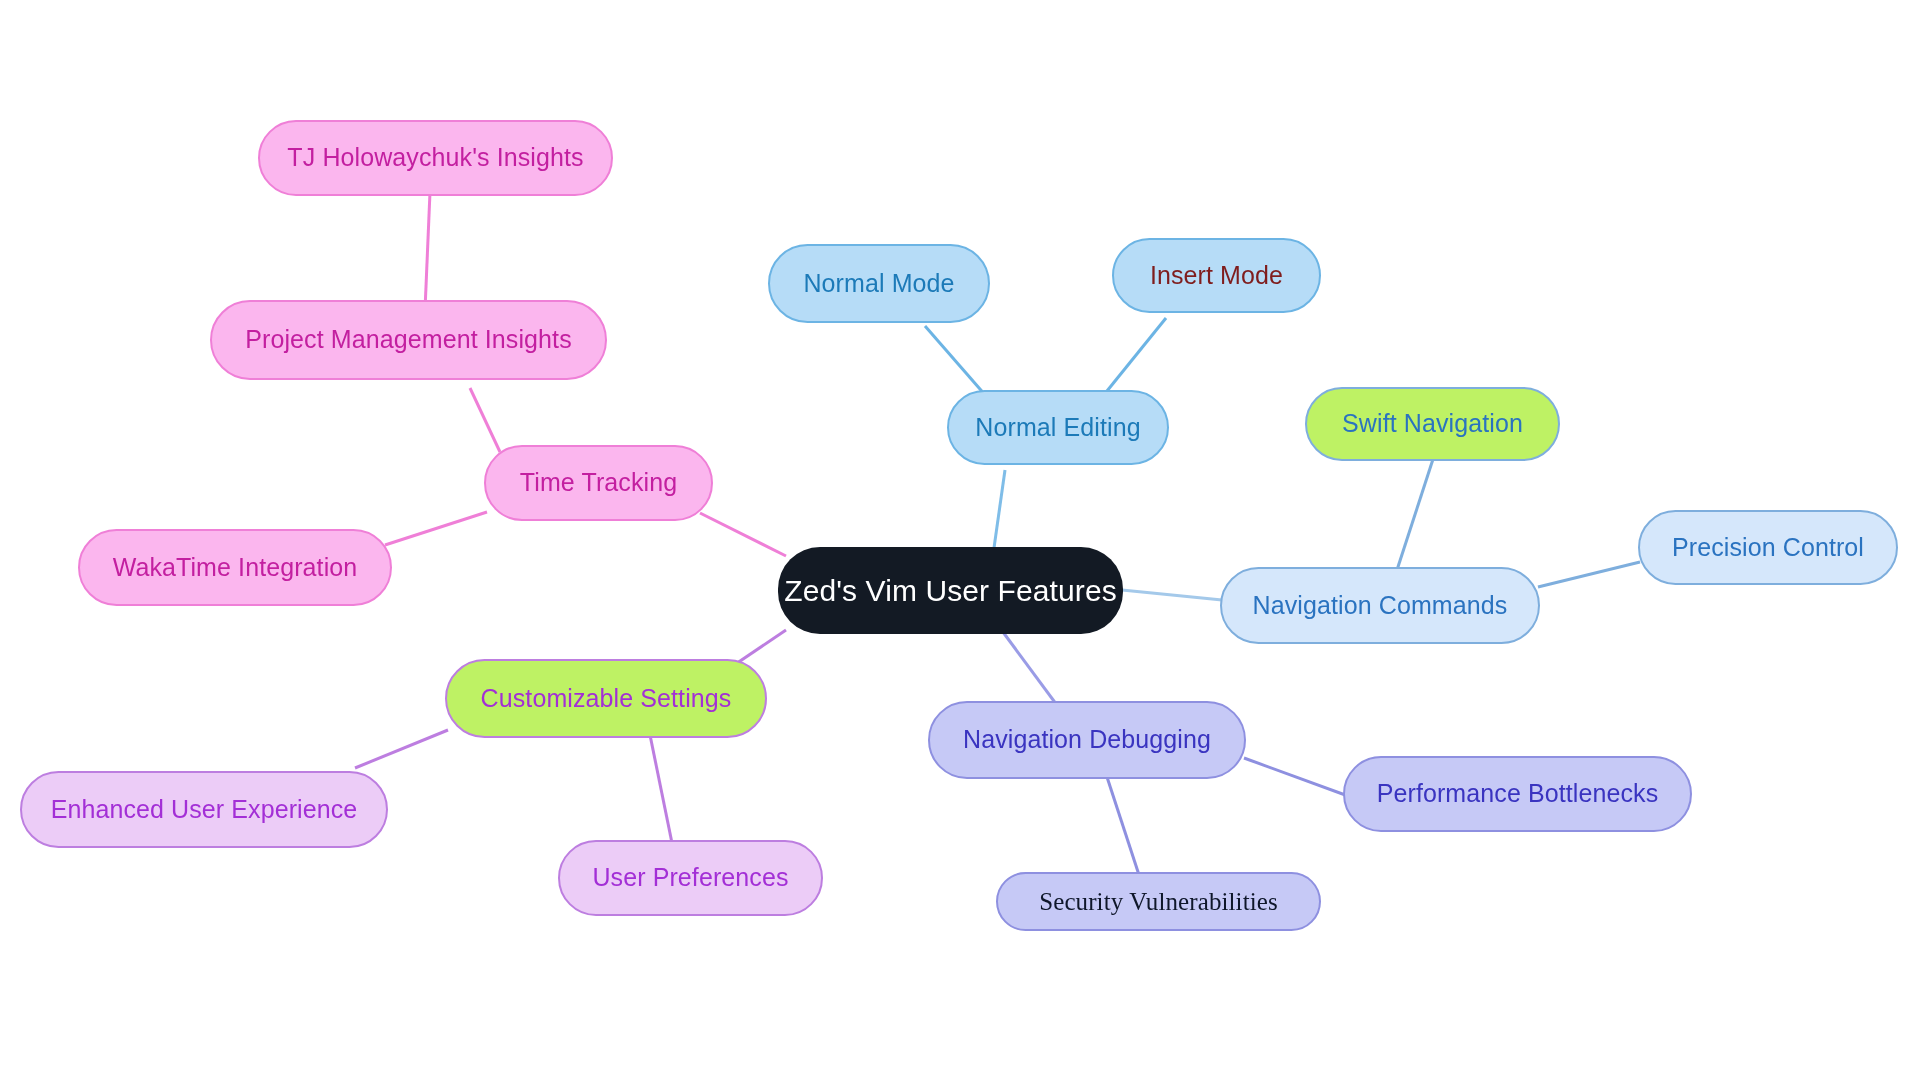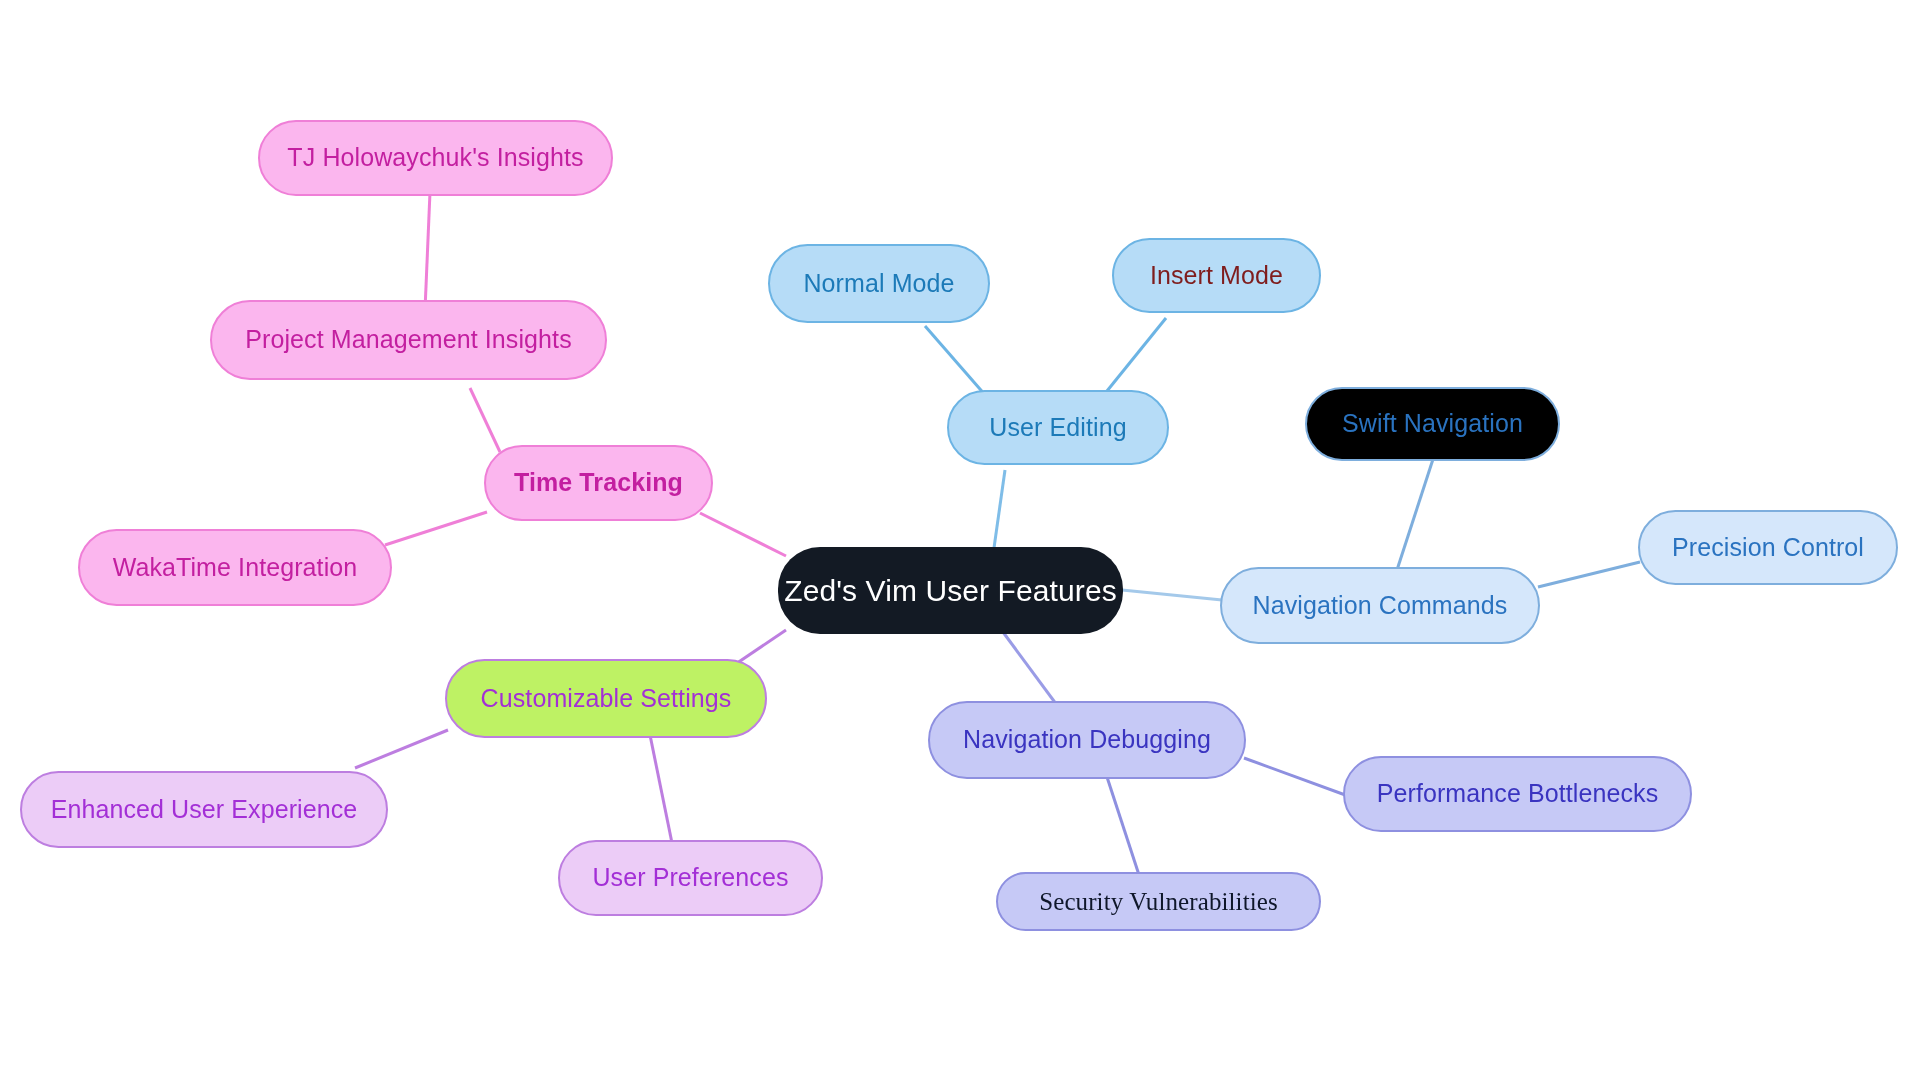--- a/index.html
+++ b/index.html
@@ -81,45 +81,45 @@
 
     <path d="M 487 512 L 385 545" fill="none" stroke="#ef7fd7" stroke-width="3"></path>
 
     <path d="M 500 452 L 470 388" fill="none" stroke="#ef7fd7" stroke-width="3"></path>
 
     <path d="M 425 310 L 430 192" fill="none" stroke="#ef7fd7" stroke-width="3"></path>
   </svg>
 
   <div class="node root" style="left:778px; top:547px; width:345px; height:87px; background:#131a24;">Zed's Vim User Features</div>
 
-  <div class="node lvl1" style="left:947px; top:390px; width:222px; height:75px; background:#b6dcf7; border-color:#6cb4e4; color:#1c7ab8;">User Editing</div>
+  <div class="node lvl1" style="left:947px; top:390px; width:222px; height:75px; background:#b6dcf7; border-color:#6cb4e4; color:#1c7ab8;">Normal Editing</div>
 
   <div class="node lvl2" style="left:768px; top:244px; width:222px; height:79px; background:#b6dcf7; border-color:#6cb4e4; color:#1c7ab8;">Normal Mode</div>
 
   <div class="node lvl2" style="left:1112px; top:238px; width:209px; height:75px; background:#b6dcf7; border-color:#6cb4e4; color:#7f1d1d;">Insert Mode</div>
 
   <div class="node lvl1" style="left:1220px; top:567px; width:320px; height:77px; background:#d5e7fb; border-color:#7eaedd; color:#2a73c0;">Navigation Commands</div>
 
-  <div class="node lvl2" style="left:1305px; top:387px; width:255px; height:74px; background:#000000; border-color:#7eaedd; color:#2a73c0;">Swift Navigation</div>
+  <div class="node lvl2" style="left:1305px; top:387px; width:255px; height:74px; background:#bef264; border-color:#7eaedd; color:#2a73c0;">Swift Navigation</div>
 
   <div class="node lvl2" style="left:1638px; top:510px; width:260px; height:75px; background:#d5e7fb; border-color:#7eaedd; color:#2a73c0;">Precision Control</div>
 
   <div class="node lvl1" style="left:928px; top:701px; width:318px; height:78px; background:#c6c9f6; border-color:#8e90e0; color:#3a34c0;">Navigation Debugging</div>
 
   <div class="node lvl2" style="left:1343px; top:756px; width:349px; height:76px; background:#c6c9f6; border-color:#8e90e0; color:#3a34c0;">Performance Bottlenecks</div>
 
   <div class="node lvl2" style="left:996px; top:872px; width:325px; height:59px; background:#c6c9f6; border-color:#8e90e0; color:#0f172a;font-family:Liberation Serif, serif;">Security Vulnerabilities</div>
 
   <div class="node lvl1" style="left:445px; top:659px; width:322px; height:79px; background:#bef264; border-color:#bd7ee0; color:#a32fd6;">Customizable Settings</div>
 
   <div class="node lvl2" style="left:558px; top:840px; width:265px; height:76px; background:#ecccf7; border-color:#bd7ee0; color:#a32fd6;">User Preferences</div>
 
   <div class="node lvl2" style="left:20px; top:771px; width:368px; height:77px; background:#ecccf7; border-color:#bd7ee0; color:#a32fd6;">Enhanced User Experience</div>
 
-  <div class="node lvl1" style="left:484px; top:445px; width:229px; height:76px; background:#fbb6ee; border-color:#ef7fd7; color:#c31fa0;font-weight:bold;">Time Tracking</div>
+  <div class="node lvl1" style="left:484px; top:445px; width:229px; height:76px; background:#fbb6ee; border-color:#ef7fd7; color:#c31fa0;">Time Tracking</div>
 
   <div class="node lvl2" style="left:210px; top:300px; width:397px; height:80px; background:#fbb6ee; border-color:#ef7fd7; color:#c31fa0;">Project Management Insights</div>
 
   <div class="node lvl2" style="left:78px; top:529px; width:314px; height:77px; background:#fbb6ee; border-color:#ef7fd7; color:#c31fa0;">WakaTime Integration</div>
 
   <div class="node lvl2" style="left:258px; top:120px; width:355px; height:76px; background:#fbb6ee; border-color:#ef7fd7; color:#c31fa0;">TJ Holowaychuk's Insights</div>
 
 </div>
 
 </body></html>

